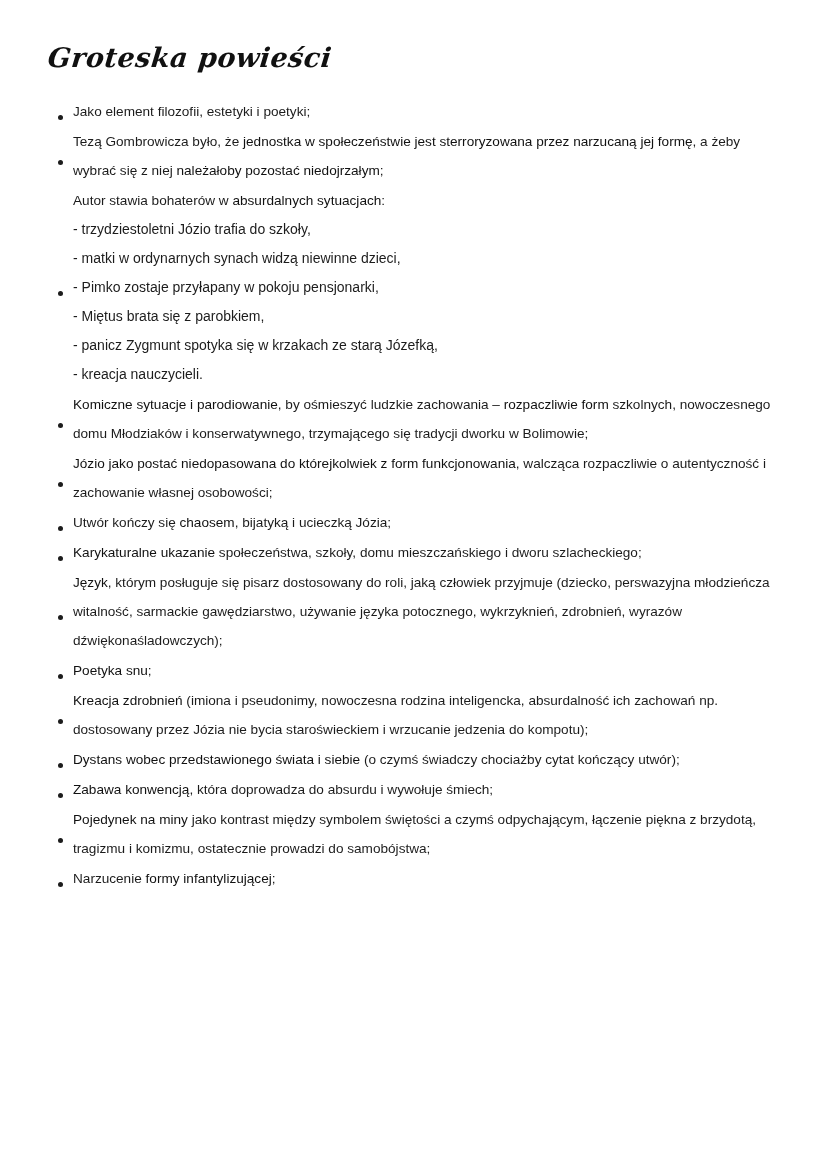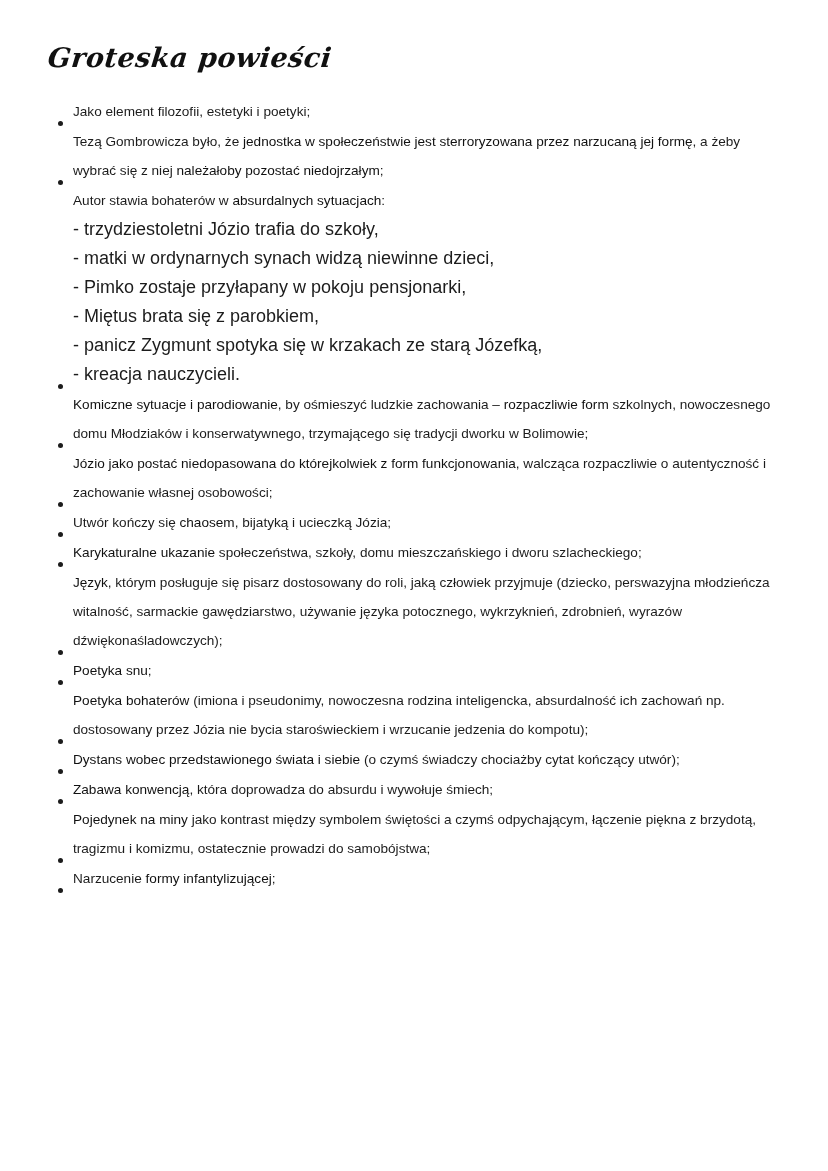--- a/index.html
+++ b/index.html
@@ -27,21 +27,21 @@
     letter-spacing: 0.5px;
     transform: skewX(-6deg);
     margin: 0 0 18px 2px;
     color: #111;
   }
   .list {
     margin-top: 6px;
   }
   .item {
     display: flex;
-    align-items: flex-end;
+    align-items: center;
     margin-bottom: 1px;
   }
   .bullet {
     flex: 0 0 auto;
     width: 5px;
     height: 5px;
     border-radius: 50%;
     background: #1c1c1c;
     margin: 12px 10px 0 12px;
   }
@@ -49,21 +49,21 @@
     flex: 1 1 auto;
     font-size: 13.6px;
     line-height: 29px;
     max-width: 700px;
   }
   .content b {
     font-weight: 400;
     color: #111;
   }
   .subline {
-    font-size: 18px;
+    font-size: 14px;
     line-height: 29px;
   }
 </style>
 </head>
 <body>
 
 <div class="page">
   <h1 class="title">Groteska powieści</h1>
   <div class="list" id="list">
       <div class="item">
@@ -97,21 +97,21 @@
       <div class="item">
         <span class="bullet"></span>
         <div class="content"><b>Język</b><span>, którym posługuje się pisarz dostosowany do roli, jaką człowiek przyjmuje (dziecko, perswazyjna młodzieńcza witalność, sarmackie gawędziarstwo, używanie języka potocznego, wykrzyknień, zdrobnień, wyrazów dźwiękonaśladowczych);</span></div>
       </div>
       <div class="item">
         <span class="bullet"></span>
         <div class="content"><b>Poetyka snu</b><span>;</span></div>
       </div>
       <div class="item">
         <span class="bullet"></span>
-        <div class="content"><b>Poetyka bohaterów</b><span> (imiona i pseudonimy, nowoczesna rodzina inteligencka, absurdalność ich zachowań np. dostosowany przez Józia nie bycia staroświeckiem i wrzucanie jedzenia do kompotu);</span></div>
+        <div class="content"><b>Kreacja zdrobnień</b><span> (imiona i pseudonimy, nowoczesna rodzina inteligencka, absurdalność ich zachowań np. dostosowany przez Józia nie bycia staroświeckiem i wrzucanie jedzenia do kompotu);</span></div>
       </div>
       <div class="item">
         <span class="bullet"></span>
         <div class="content"><b>Dystans wobec przedstawionego świata i siebie</b><span> (o czymś świadczy chociażby cytat kończący utwór);</span></div>
       </div>
       <div class="item">
         <span class="bullet"></span>
         <div class="content"><b>Zabawa konwencją</b><span>, która doprowadza do absurdu i wywołuje śmiech;</span></div>
       </div>
       <div class="item">

